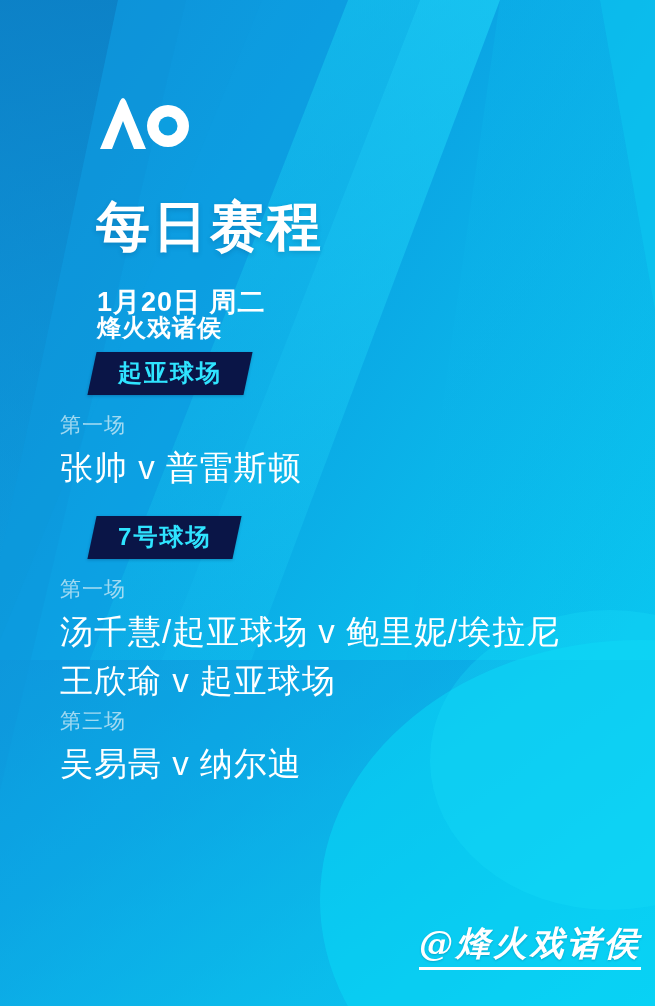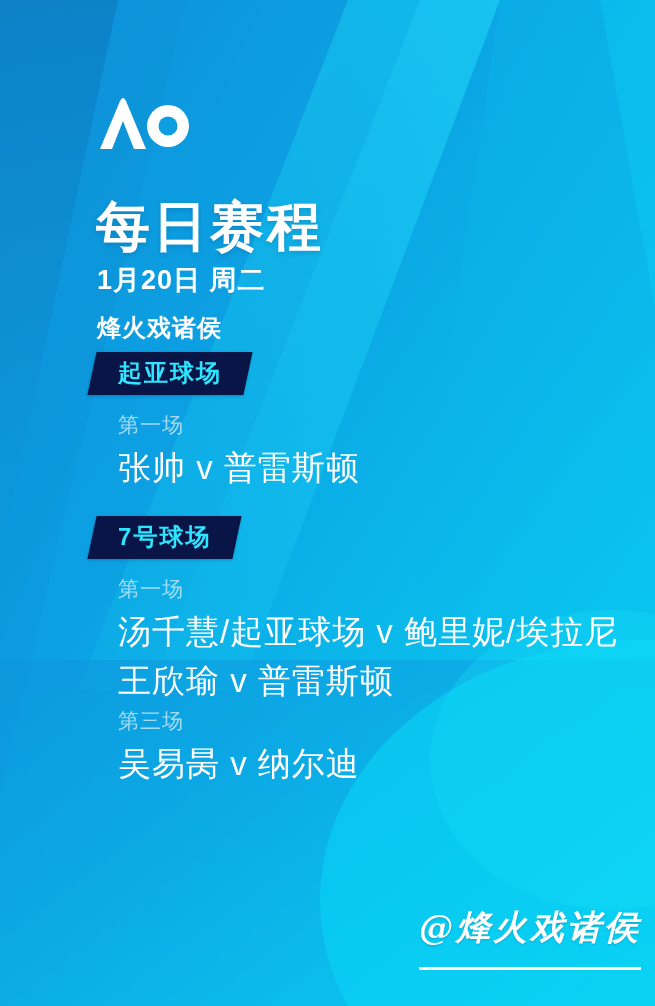--- a/index.html
+++ b/index.html
@@ -51,21 +51,21 @@
     font-weight: bold;
     color: #ffffff;
     letter-spacing: 3px;
     line-height: 1.05;
     text-shadow: 0 2px 5px rgba(0,40,80,0.18);
   }
 
   .title-date {
     position: absolute;
     left: 97px;
-    top: 262px;
+    top: 284px;
     font-size: 27px;
     font-weight: bold;
     color: #ffffff;
     letter-spacing: 1px;
   }
 
   .title-sub {
     position: absolute;
     left: 97px;
     top: 312px;
@@ -101,21 +101,21 @@
     letter-spacing: 2px;
     padding: 5px 26px 6px 26px;
     transform: skewX(-12deg);
     box-shadow: 0 1px 3px rgba(0,20,60,0.25);
   }
   .court-badge > span {
     display: inline-block;
     transform: skewX(12deg);
   }
 
-  .match { margin-left: 118px; }
+  .match { margin-left: 60px; }
 
   .match-no {
     font-size: 21px;
     color: #b6e2f4;
     letter-spacing: 1px;
     line-height: 1.0;
     margin: 13px 0 0 0;
     opacity: 0.88;
   }
 
@@ -138,21 +138,21 @@
     text-align: right;
   }
   .watermark-text {
     display: inline-block;
     font-family: "DejaVu Serif", "Liberation Serif", serif;
     font-style: italic;
     font-weight: bold;
     font-size: 34px;
     color: #ffffff;
     letter-spacing: 3px;
-    padding-bottom: 16px;
+    padding-bottom: 0;
     border-bottom: 3px solid #ffffff;
     text-shadow: 0 1px 2px rgba(0,60,90,0.25);
   }
 </style>
 </head>
 <body>
 
 <div id="poster">
 
   <svg class="bg-layer" viewBox="0 0 655 1006" preserveAspectRatio="none" aria-hidden="true">
@@ -235,21 +235,21 @@
         <div class="court-badge-wrap">
           <div class="court-badge">
             <span>7号球场</span>
           </div>
         </div>
         <div class="match">
           <div class="match-no">第一场</div>
           <div class="match-players">汤千慧/起亚球场 v 鲍里妮/埃拉尼</div>
         </div>
         <div class="match">
-          <div class="match-players">王欣瑜 v 普雷斯顿</div>
+          <div class="match-players">王欣瑜 v 起亚球场</div>
         </div>
         <div class="match">
           <div class="match-no">第三场</div>
           <div class="match-players">吴易昺 v 纳尔迪</div>
         </div>
       </div>
 
     </div>
 
     <div class="watermark">

